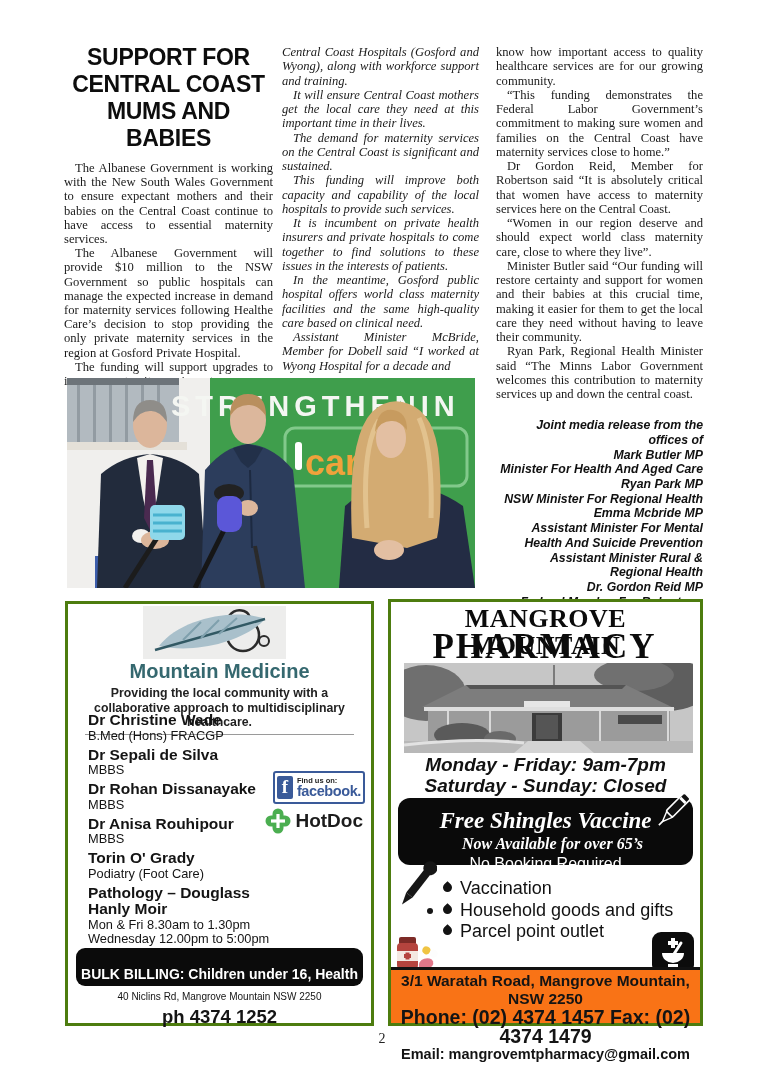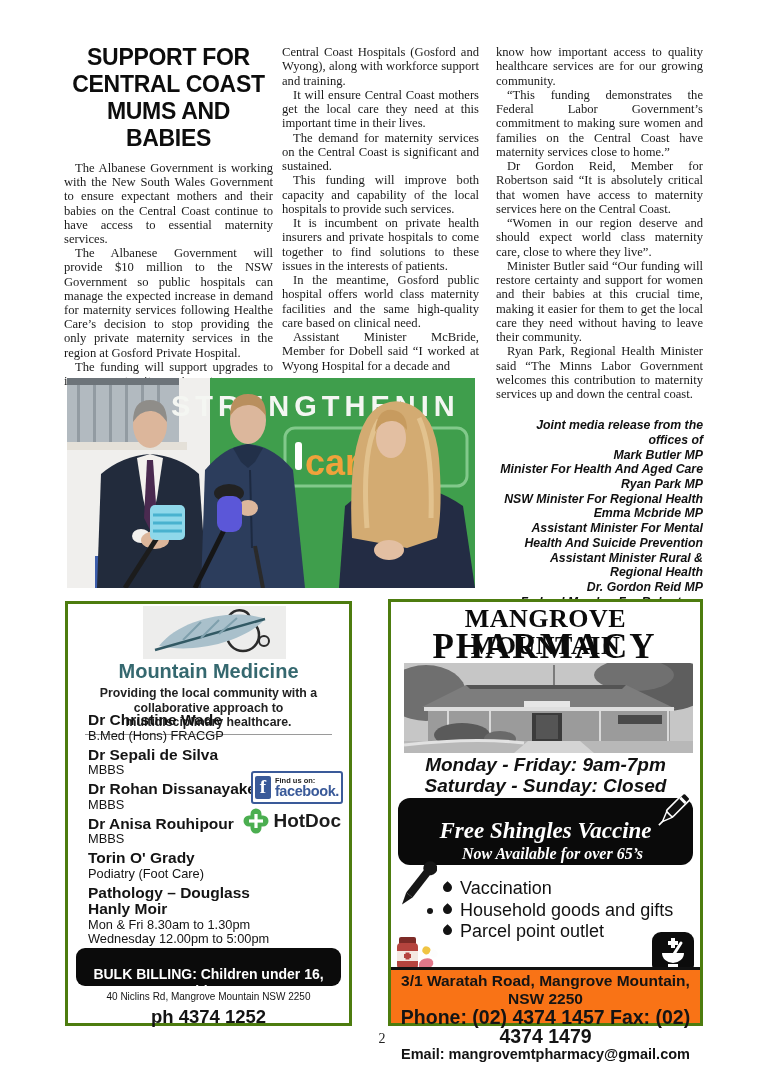--- a/index.html
+++ b/index.html
@@ -1,36 +1,36 @@
 <!DOCTYPE html>
 <html><head>
 <meta charset="utf-8">
 <style>
   html,body{margin:0;padding:0;background:#888;}
   .page{position:relative;width:764px;height:1080px;background:#ffffff;margin:0 auto;overflow:hidden;
         font-family:"Liberation Serif",serif;color:#1a1a1a;}
   
   .col{position:absolute;top:44px;}
   .col1{left:64px;width:209px;}
-  .col2{left:282px;top:45px;width:197px;}
+  .col2{left:282px;top:45px;width:197px;font-style:italic;}
   .col3{left:496px;top:45px;width:207px;}
   .headline{font-family:"Liberation Sans",sans-serif;font-weight:800;font-size:23px;line-height:27px;
             text-align:center;letter-spacing:-.3px;color:#0d0d0d;margin-bottom:9px;}
   .col p{margin:0;font-size:12.6px;line-height:14.2px;text-align:justify;text-indent:11px;}
   .col2 p,.col3 p{line-height:14.25px;}
   .col p.noind{text-indent:0;}
   .media-release{margin-top:17px;font-family:"Liberation Sans",sans-serif;font-style:italic;font-weight:600;
                  font-size:12.3px;line-height:14.7px;text-align:right;color:#111;}
   
   .photo{position:absolute;left:67px;top:378px;width:408px;height:210px;overflow:hidden;background:#efeeec;}
   
   .ad{position:absolute;background:#fff;border:3px solid #4d7c0f;box-sizing:border-box;
       font-family:"Liberation Sans",sans-serif;color:#141414;}
   
-  .ad-med{left:65px;top:601px;width:287px;height:425px;}
+  .ad-med{left:65px;top:601px;width:309px;height:425px;}
   .logo-box{position:absolute;left:75px;top:2px;width:143px;height:53px;background:#ededec;}
   .mm-title{position:absolute;left:0;right:0;top:56px;text-align:center;font-weight:bold;font-size:20px;color:#35686f;}
   .mm-tag{position:absolute;left:17px;right:17px;top:82px;text-align:center;font-weight:600;font-size:12.3px;
           line-height:14.5px;color:#222;padding-bottom:4px;border-bottom:1px solid #9a9a9a;}
   .providers{position:absolute;left:20px;top:108px;width:195px;}
   .prov{margin-bottom:4px;}
   .prov .nm{font-weight:bold;font-size:15.5px;line-height:16.5px;}
   .prov .sb{font-size:12.8px;line-height:14px;}
   .fb-badge{position:absolute;right:6px;top:167px;width:92px;height:33px;border:2px solid #3a5a99;border-radius:3px;
             background:#fff;display:flex;align-items:center;box-sizing:border-box;padding:2px;}
@@ -48,21 +48,21 @@
   
   .ad-pharm{left:388px;top:599px;width:315px;height:427px;}
   .ph-t1{position:absolute;left:0;right:0;top:3px;text-align:center;font-family:"Liberation Serif",serif;
          font-weight:bold;font-size:26px;line-height:27px;letter-spacing:.5px;color:#0b0b0b;}
   .ph-t2{position:absolute;left:0;right:2px;top:29px;text-align:center;font-family:"Liberation Serif",serif;
          font-weight:bold;font-size:35px;line-height:31px;letter-spacing:2px;color:#0b0b0b;}
   .ph-photo{position:absolute;left:13px;top:61px;width:289px;height:90px;overflow:hidden;}
   .ph-hours{position:absolute;left:0;right:0;top:152px;text-align:center;font-weight:bold;font-style:italic;
             font-size:19px;line-height:21px;color:#111;}
   .vx-box{position:absolute;left:7px;right:7px;top:196px;height:67px;background:#0a0a0a;border-radius:12px;
-          text-align:center;color:#fff;box-sizing:border-box;padding-top:20px;}
+          text-align:center;color:#fff;box-sizing:border-box;padding-top:10px;}
   .vx1{font-family:"Liberation Serif",serif;font-weight:bold;font-style:italic;font-size:23px;line-height:25px;}
   .vx2{font-family:"Liberation Serif",serif;font-weight:bold;font-style:italic;font-size:16px;line-height:21px;margin-left:14px;}
   .vx3{font-size:16px;line-height:20px;}
   .syringe{position:absolute;right:-3px;top:-10px;}
   .services{position:absolute;left:52px;top:277px;width:252px;margin:0;padding:0;list-style:none;
             font-size:18px;line-height:19.5px;color:#111;}
   .services li{position:relative;padding-left:17px;margin-bottom:2px;}
   .drop{position:absolute;left:0;top:4px;width:9px;height:9px;background:#131313;border-radius:0 50% 50% 50%;
         transform:rotate(45deg);}
   .dropper{position:absolute;left:8px;top:254px;}

